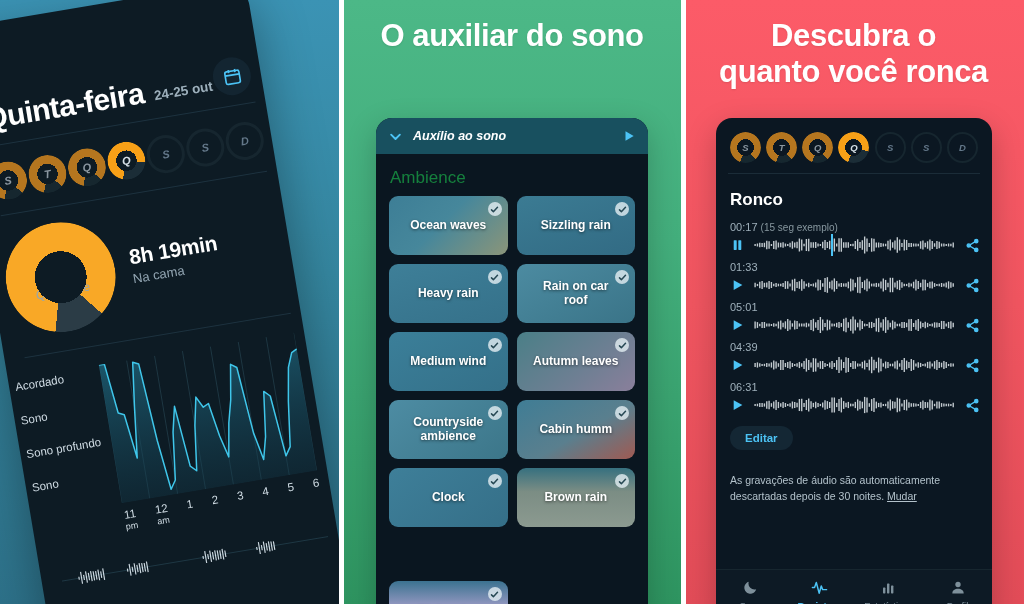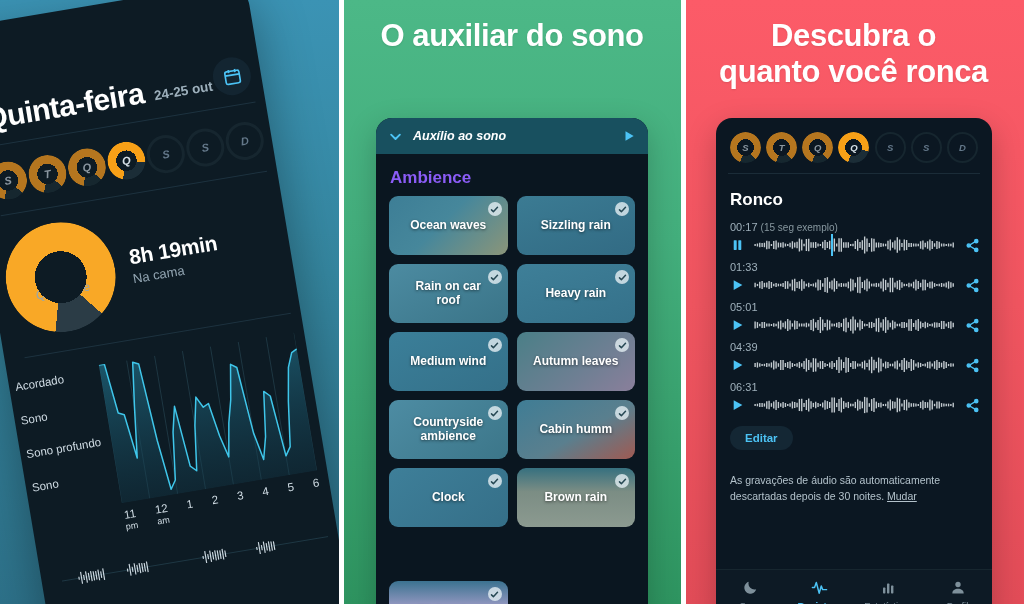--- a/index.html
+++ b/index.html
@@ -66,21 +66,21 @@
   .chart-plot{position:absolute;left:92px;right:10px;top:4px;height:140px;}
   .chart-xaxis{position:absolute;left:92px;right:10px;top:150px;display:flex;justify-content:space-between;}
   .chart-xaxis .tick{text-align:center;color:#cfdbe3;font-size:11.5px;}
   .chart-xaxis .tick .sub{display:block;font-size:9px;color:#cfdbe3;margin-top:1px;}
   .chart-wave{position:absolute;left:20px;right:10px;top:196px;height:30px;}
 
   
   .mid-phone{left:35px;top:118px;width:272px;height:500px;border-radius:16px 16px 0 0;background:#0a1620;box-shadow:0 10px 30px rgba(0,0,0,.22);}
   .mp-topbar{height:36px;background:#18505f;display:flex;align-items:center;padding:0 12px;gap:10px;font-style:italic;}
   .mp-topbar .ttl{color:#fff;font-size:12.5px;font-weight:700;flex:1;}
-  .mp-section{color:#8b5cf6;font-size:17px;font-weight:700;padding:14px 2px 8px 14px;}
+  .mp-section{color:#15803d;font-size:17px;font-weight:400;padding:14px 2px 8px 14px;}
   .mp-grid{display:grid;grid-template-columns:1fr 1fr;gap:9px;padding:0 13px;}
   .sndcard{position:relative;height:59px;border-radius:9px;overflow:hidden;display:flex;align-items:center;justify-content:center;}
   .sndcard .nm{position:relative;z-index:3;color:#fff;font-size:12px;font-weight:700;text-align:center;line-height:1.15;text-shadow:0 1px 3px rgba(0,0,0,.55);padding:0 16px;}
   .sndcard .chk{position:absolute;top:6px;right:6px;width:14px;height:14px;border-radius:50%;background:rgba(225,235,240,.82);display:flex;align-items:center;justify-content:center;z-index:4;}
   .sndcard .chk svg{width:9px;height:9px;}
 
   
   .right-phone{left:33px;top:118px;width:276px;height:500px;border-radius:16px 16px 0 0;background:#0b1722;box-shadow:0 10px 30px rgba(0,0,0,.22);}
   .rp-days{display:flex;justify-content:space-between;align-items:center;padding:14px 14px 10px 14px;}
   .rp-days .dayc{width:31px;height:31px;}
@@ -286,35 +286,35 @@
             <div class="nm">Ocean waves</div>
           </div>
           <div class="sndcard" style="background: linear-gradient(160deg, rgb(59, 123, 147) 0%, rgb(50, 107, 132) 100%);">
             <div class="chk">
               <svg viewBox="0 0 24 24" fill="none" stroke="#274854" stroke-width="4" stroke-linecap="round" stroke-linejoin="round">
                 <polyline points="4 13 9 18 20 6"></polyline>
               </svg>
             </div>
             <div class="nm">Sizzling rain</div>
           </div>
+          <div class="sndcard" style="background: linear-gradient(160deg, rgb(62, 127, 152) 0%, rgb(53, 113, 138) 100%);">
+            <div class="chk">
+              <svg viewBox="0 0 24 24" fill="none" stroke="#274854" stroke-width="4" stroke-linecap="round" stroke-linejoin="round">
+                <polyline points="4 13 9 18 20 6"></polyline>
+              </svg>
+            </div>
+            <div class="nm">Heavy rain</div>
+          </div>
           <div class="sndcard" style="background: linear-gradient(150deg, rgb(76, 139, 161) 0%, rgb(58, 116, 136) 100%);">
             <div class="chk">
               <svg viewBox="0 0 24 24" fill="none" stroke="#274854" stroke-width="4" stroke-linecap="round" stroke-linejoin="round">
                 <polyline points="4 13 9 18 20 6"></polyline>
               </svg>
             </div>
             <div class="nm">Rain on car roof</div>
-          </div>
-          <div class="sndcard" style="background: linear-gradient(160deg, rgb(62, 127, 152) 0%, rgb(53, 113, 138) 100%);">
-            <div class="chk">
-              <svg viewBox="0 0 24 24" fill="none" stroke="#274854" stroke-width="4" stroke-linecap="round" stroke-linejoin="round">
-                <polyline points="4 13 9 18 20 6"></polyline>
-              </svg>
-            </div>
-            <div class="nm">Heavy rain</div>
           </div>
           <div class="sndcard" style="background: linear-gradient(150deg, rgb(59, 127, 153) 0%, rgb(52, 112, 137) 100%);">
             <div class="chk">
               <svg viewBox="0 0 24 24" fill="none" stroke="#274854" stroke-width="4" stroke-linecap="round" stroke-linejoin="round">
                 <polyline points="4 13 9 18 20 6"></polyline>
               </svg>
             </div>
             <div class="nm">Medium wind</div>
           </div>
           <div class="sndcard" style="background: linear-gradient(140deg, rgb(74, 127, 135) 0%, rgb(110, 127, 147) 60%, rgb(138, 127, 155) 100%);">

